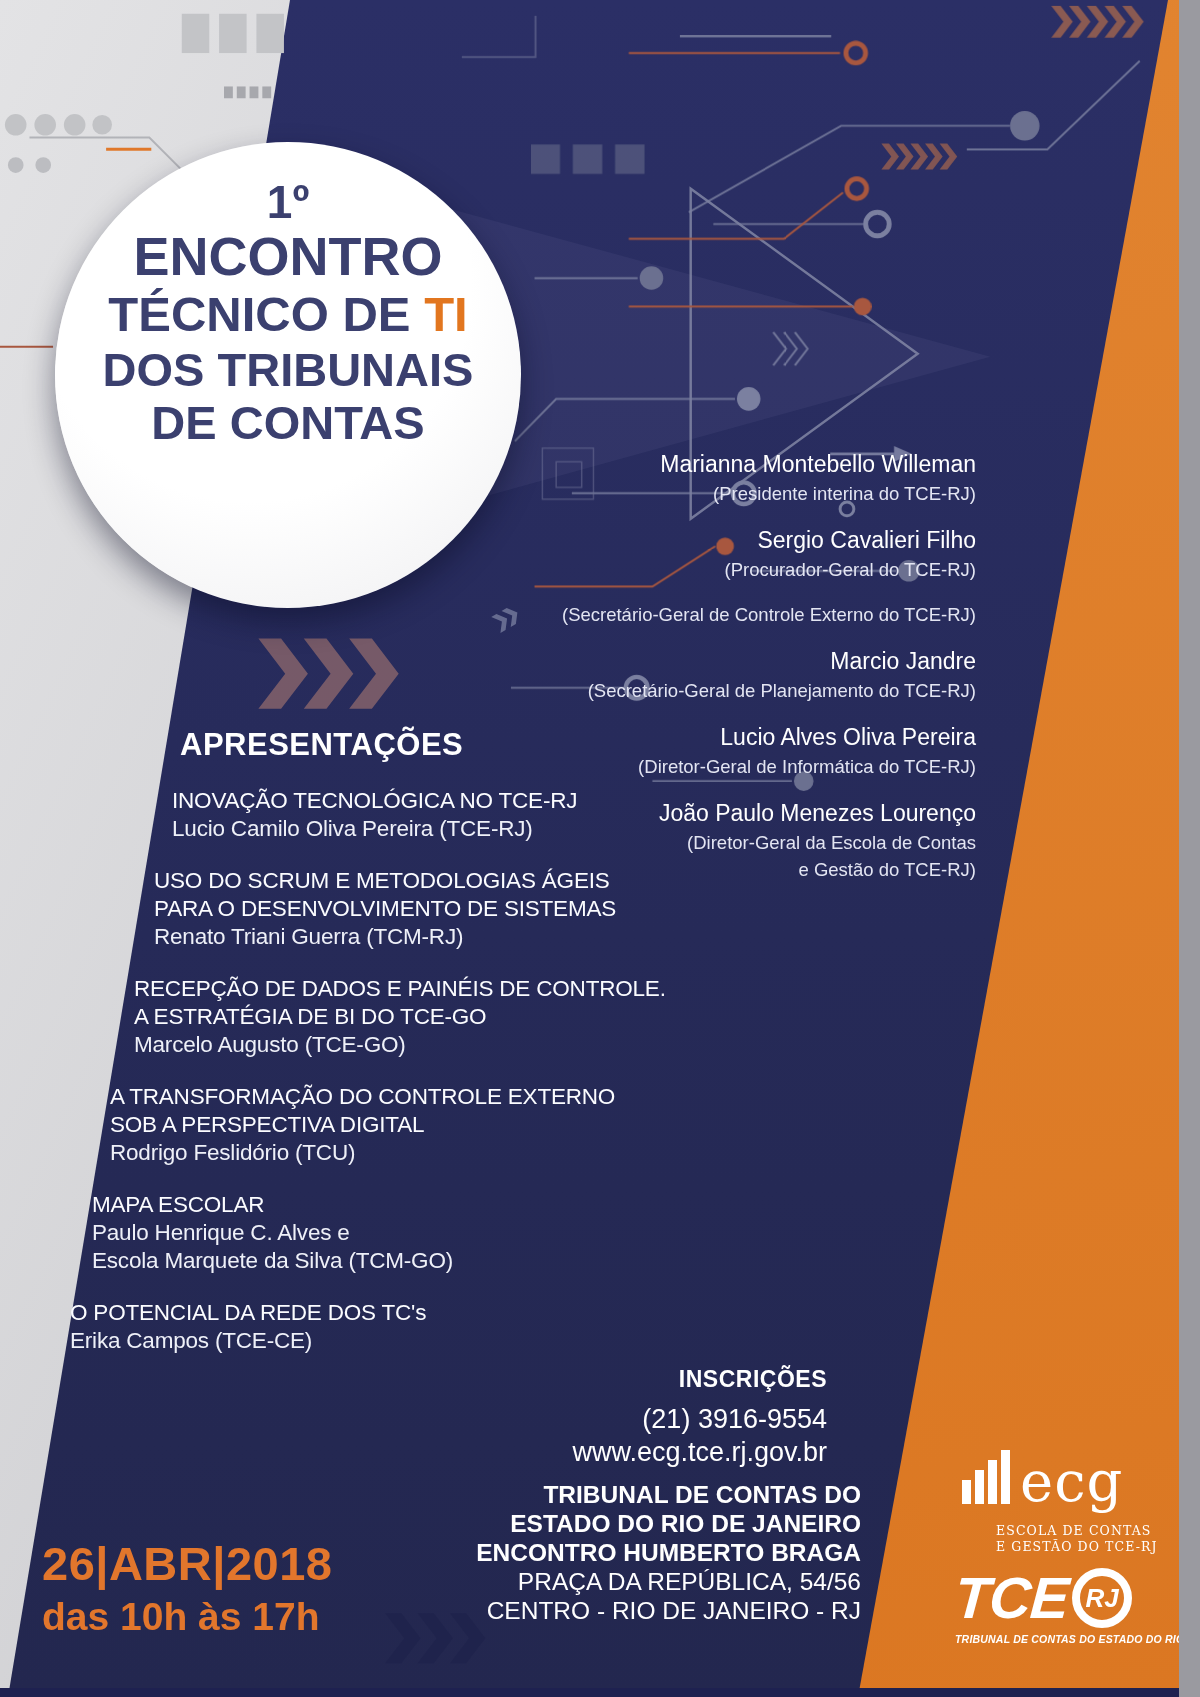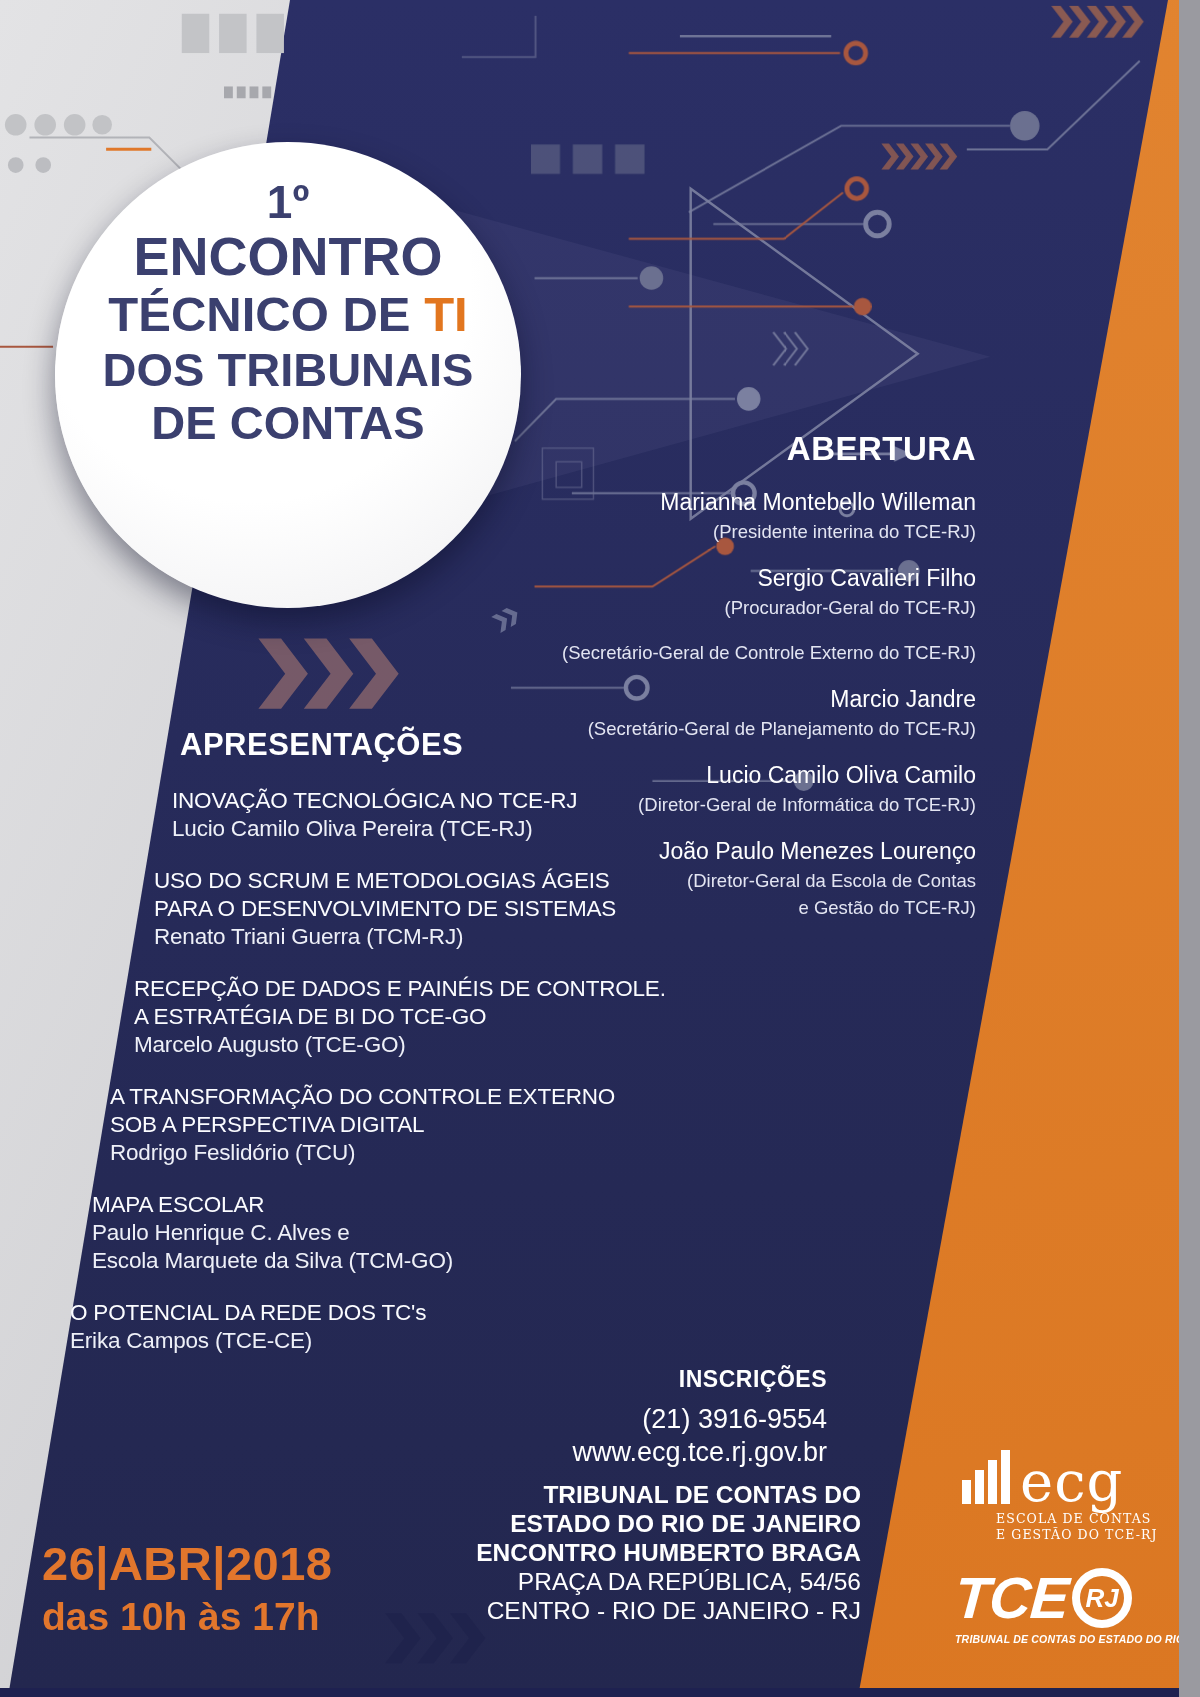--- a/index.html
+++ b/index.html
@@ -62,21 +62,21 @@
   .sec-date{position:absolute;left:42px;top:1538px;z-index:5;color:#e2762c;font-weight:700;}
   .d-date{font-size:47px;line-height:1.1;letter-spacing:.5px;}
   .d-time{font-size:39px;line-height:1.1;margin-top:6px;}
   
   .logo-ecg{position:absolute;left:962px;top:1450px;z-index:5;color:#fff;}
   .ecg-row{display:flex;align-items:flex-end;}
   .ecg-bars{display:flex;align-items:flex-end;margin-right:6px;}
   .ecg-bars i{display:block;width:9px;background:#fff;margin-right:4px;}
   .b1{height:24px;} .b2{height:34px;} .b3{height:44px;} .b4{height:54px;}
   .ecg-text{font-family:"DejaVu Serif",serif;font-size:56px;line-height:.78;letter-spacing:1px;}
-  .ecg-caption{font-family:"DejaVu Serif",serif;font-size:12.5px;letter-spacing:1.1px;margin-top:7px;line-height:1.3;margin-left:34px;}
+  .ecg-caption{font-family:"DejaVu Serif",serif;font-size:12.5px;letter-spacing:1.1px;margin-top:19px;line-height:1.3;margin-left:34px;}
   .logo-tce{position:absolute;left:955px;top:1568px;z-index:5;color:#fff;}
   .tce-row{display:flex;align-items:center;}
   .tce-text{font-size:58px;font-weight:700;font-style:italic;letter-spacing:-1px;transform:skewX(-4deg);line-height:1;}
   .tce-badge{width:44px;height:44px;border:8px solid #fff;border-radius:50%;margin-left:4px;display:flex;align-items:center;justify-content:center;}
   .tce-badge span{font-size:26px;font-weight:700;font-style:italic;line-height:1;}
   .tce-caption{font-size:10.5px;font-weight:700;font-style:italic;letter-spacing:.2px;margin-top:5px;white-space:nowrap;}
 </style>
 </head>
 <body>
 
@@ -198,38 +198,37 @@
 
   <div class="title-circle">
     <div class="t-edition">1º</div>
     <div class="t-line">ENCONTRO</div>
     <div class="t-line t-line2"><span>TÉCNICO DE </span><span class="t-accent">TI</span></div>
     <div class="t-line t-line34">DOS TRIBUNAIS</div>
     <div class="t-line t-line34">DE CONTAS</div>
   </div>
 
   <section class="sec-abertura">
-    <h2>ABERTURA</h2>
     <div class="speaker">
       <div class="sp-name">Marianna Montebello Willeman</div>
       <div class="sp-role">(Presidente interina do TCE-RJ)</div>
     </div>
     <div class="speaker">
       <div class="sp-name">Sergio Cavalieri Filho</div>
       <div class="sp-role">(Procurador-Geral do TCE-RJ)</div>
     </div>
     <div class="speaker">
       <div class="sp-role">(Secretário-Geral de Controle Externo do TCE-RJ)</div>
     </div>
     <div class="speaker">
       <div class="sp-name">Marcio Jandre</div>
       <div class="sp-role">(Secretário-Geral de Planejamento do TCE-RJ)</div>
     </div>
     <div class="speaker">
-      <div class="sp-name">Lucio Camilo Oliva Camilo</div>
+      <div class="sp-name">Lucio Alves Oliva Pereira</div>
       <div class="sp-role">(Diretor-Geral de Informática do TCE-RJ)</div>
     </div>
     <div class="speaker">
       <div class="sp-name">João Paulo Menezes Lourenço</div>
       <div class="sp-role">(Diretor-Geral da Escola de Contas</div>
       <div class="sp-role">e Gestão do TCE-RJ)</div>
     </div>
   </section>
 
   <section class="sec-apres">

